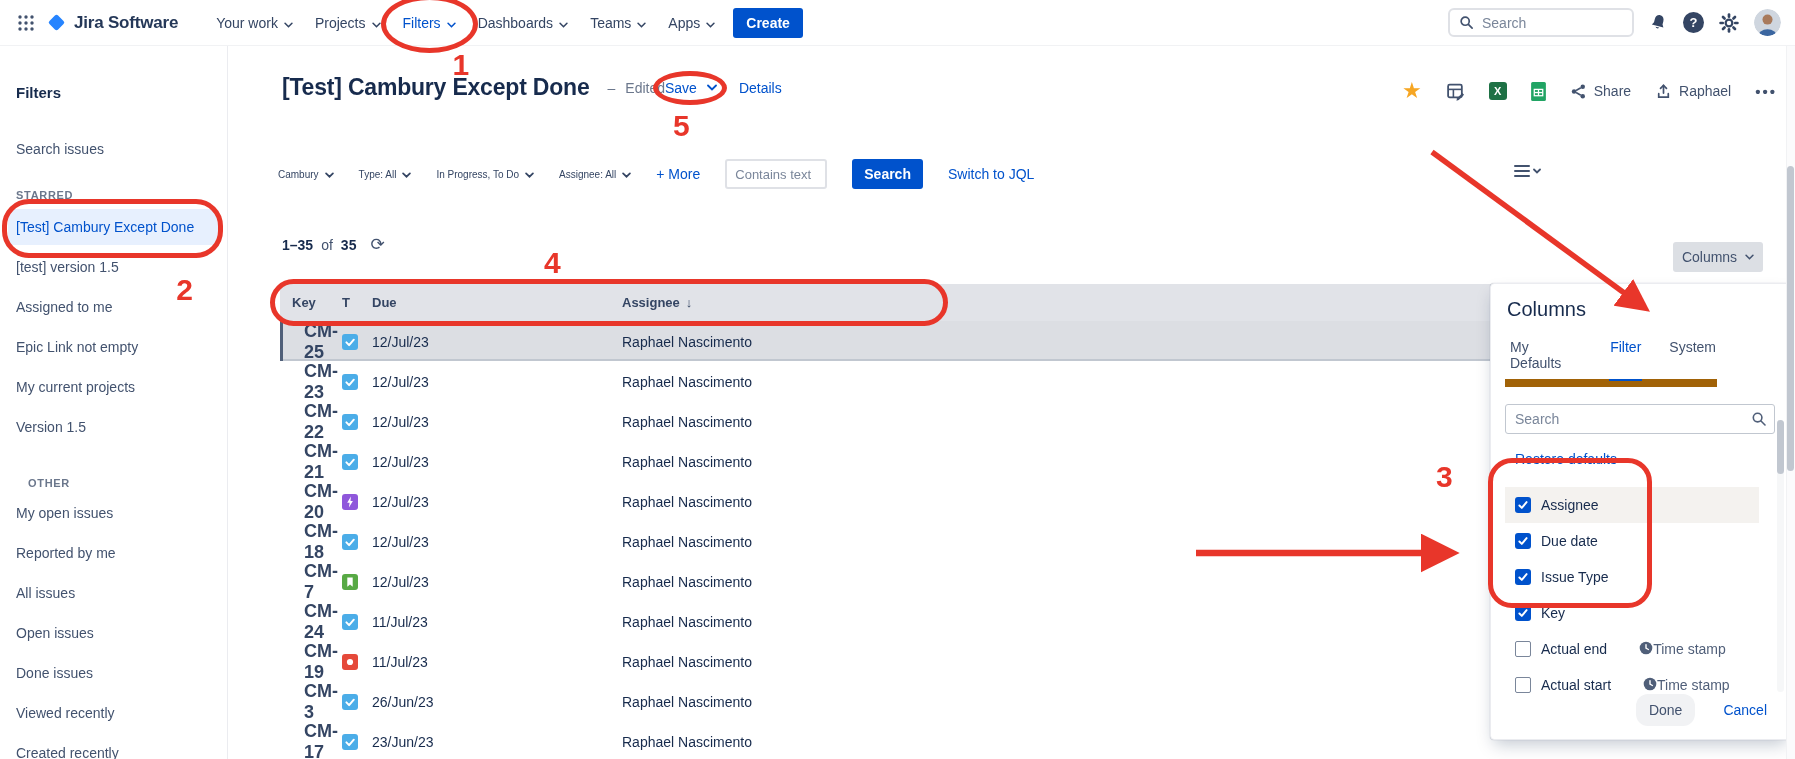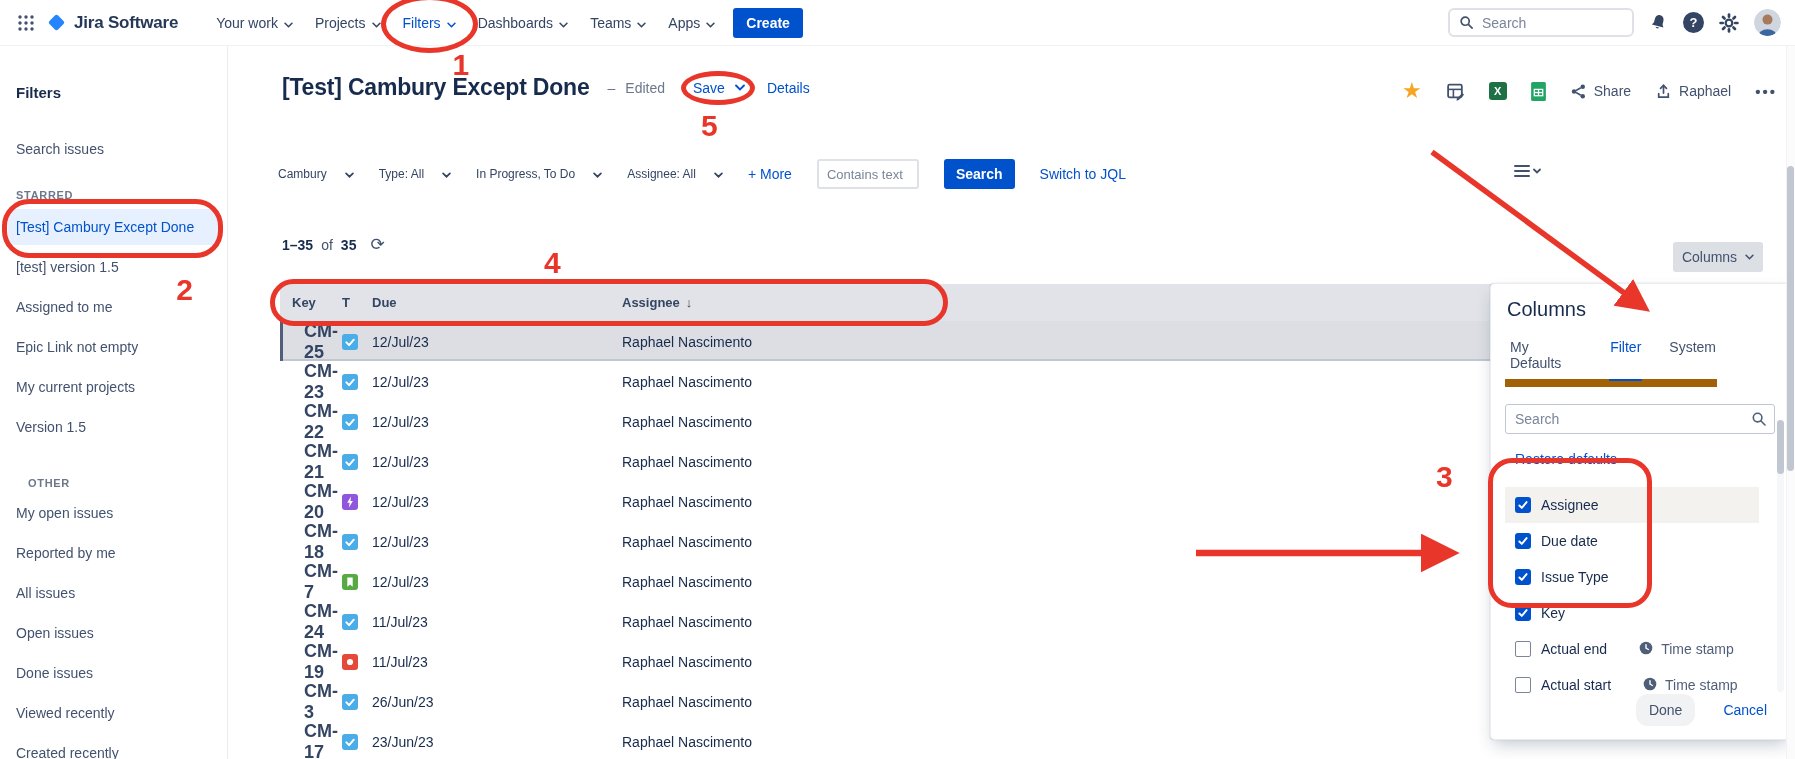--- a/index.html
+++ b/index.html
@@ -31,31 +31,31 @@
   .sb-sec{height:20px;display:flex;align-items:center;padding:0 16px;font-size:11px;font-weight:700;color:var(--lt);letter-spacing:.7px;margin-top:16px;}
   .sb-sec.other{margin-top:26px;padding-left:28px;}
   .sb-item.selected{position:relative;background:#e7f0fe;color:var(--blue);height:36px;margin:4px 8px 2px;}
 
   
   .main{position:absolute;left:228px;top:46px;right:0;bottom:0;background:#fff;}
   .page-header{position:absolute;left:54px;top:28px;display:flex;align-items:center;}
   .page-title{font-size:23px;font-weight:600;color:var(--dark);letter-spacing:-.2px;}
   .ph-dash{margin-left:18px;color:var(--lt);font-size:14px;}
   .ph-edited{margin-left:10px;color:var(--lt);font-size:14px;}
-  .save-wrap{position:relative;margin-left:28px;display:flex;align-items:center;gap:10px;}
+  .save-wrap{position:relative;display:flex;align-items:center;gap:10px;}
   .link{color:var(--blue);font-size:14px;cursor:pointer;text-decoration:none;}
   .ph-details{margin-left:22px;}
   .page-actions{position:absolute;top:30px;right:18px;display:flex;align-items:center;gap:24px;height:30px;}
   .act{display:flex;align-items:center;gap:7px;font-size:14px;color:var(--gray);cursor:pointer;}
   .star{color:#f6a623;font-size:22px;line-height:1;}
   .xl-badge{width:18px;height:18px;border-radius:3px;background:#1e7145;color:#fff;font-size:11px;font-weight:700;display:flex;align-items:center;justify-content:center;}
   .meatball{font-size:15px;font-weight:700;color:var(--gray);letter-spacing:2px;}
 
   .filter-bar{position:absolute;left:50px;top:112px;display:flex;align-items:center;gap:25px;height:32px;}
-  .chip{display:flex;align-items:flex-start;gap:18px;font-size:12px;color:var(--navy);cursor:pointer;}
+  .chip{display:flex;align-items:flex-start;gap:6px;font-size:10px;color:var(--navy);cursor:pointer;}
   .more-link{color:var(--blue);font-size:14px;cursor:pointer;}
   .contains-input{width:102px;height:30px;border:2px solid #dfe1e6;border-radius:3px;padding:0 8px;font-size:13px;color:#42526e;outline:none;}
   .contains-input::placeholder{color:#7a869a;}
   .search-btn{background:var(--blue);color:#fff;font-size:14px;font-weight:600;height:30px;padding:0 12px;border-radius:3px;border:none;cursor:pointer;}
   .view-toggle{position:absolute;left:1285px;top:117px;cursor:pointer;}
 
   .count-row{position:absolute;left:54px;top:190px;display:flex;align-items:center;gap:6px;font-size:14px;color:var(--dark);}
   .count-b{font-weight:700;}
   .count-of{color:#42526e;padding:0 2px;}
   .refresh{font-size:17px;color:var(--gray);margin-left:8px;cursor:pointer;line-height:1;}
@@ -81,21 +81,21 @@
   .cp-search input{width:100%;height:30px;border:1px solid #c1c7d0;border-radius:3px;padding:0 30px 0 9px;font-size:14px;color:#42526e;outline:none;}
   .cp-search input::placeholder{color:#7a869a;}
   .cp-mag{position:absolute;right:8px;top:7px;}
   .cp-restore{display:inline-block;margin:17px 0 0 10px;font-size:14px;color:var(--blue);cursor:pointer;}
   .cp-list{margin-top:19px;}
   .cp-opt{height:36px;display:flex;align-items:center;gap:10px;padding-left:10px;margin-right:16px;font-size:14px;color:var(--dark);cursor:pointer;}
   .cp-opt.hl{background:#f4f2ef;}
   .cb{width:16px;height:16px;border-radius:3px;flex:0 0 16px;display:flex;align-items:center;justify-content:center;}
   .cb.on{background:var(--blue);}
   .cb.off{background:#fff;border:1.5px solid #7a869a;border-radius:2px;}
-  .cp-meta{display:flex;align-items:center;gap:8px;color:#505f79;margin-left:22px;}
+  .cp-meta{display:flex;align-items:center;color:#505f79;margin-left:22px;}
   .cp-scrolltrack{position:absolute;right:5px;top:136px;width:7px;height:272px;background:#f6f7f8;border-radius:4px;}
   .cp-thumb{width:7px;height:54px;background:#c1c7d0;border-radius:4px;cursor:pointer;}
   .cp-footer{position:absolute;left:0;right:0;bottom:13px;display:flex;justify-content:flex-end;align-items:center;gap:28px;padding-right:22px;}
   .btn-done{background:#f1f2f4;color:var(--gray);font-size:14px;padding:8px 13px;border-radius:12px;border:none;cursor:pointer;}
 
   
   .pg-track{position:absolute;right:0;top:46px;bottom:0;width:9px;background:#fbfbfc;border-left:1px solid #f1f2f4;z-index:25;}
   .pg-thumb{position:absolute;right:1px;top:120px;width:7px;height:305px;background:#c1c7d0;border-radius:4px;cursor:pointer;}
 
   

